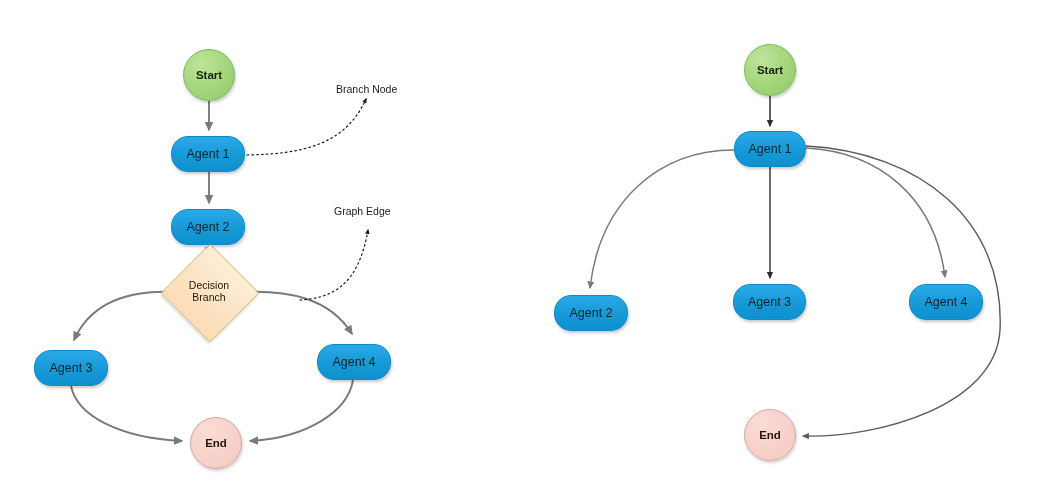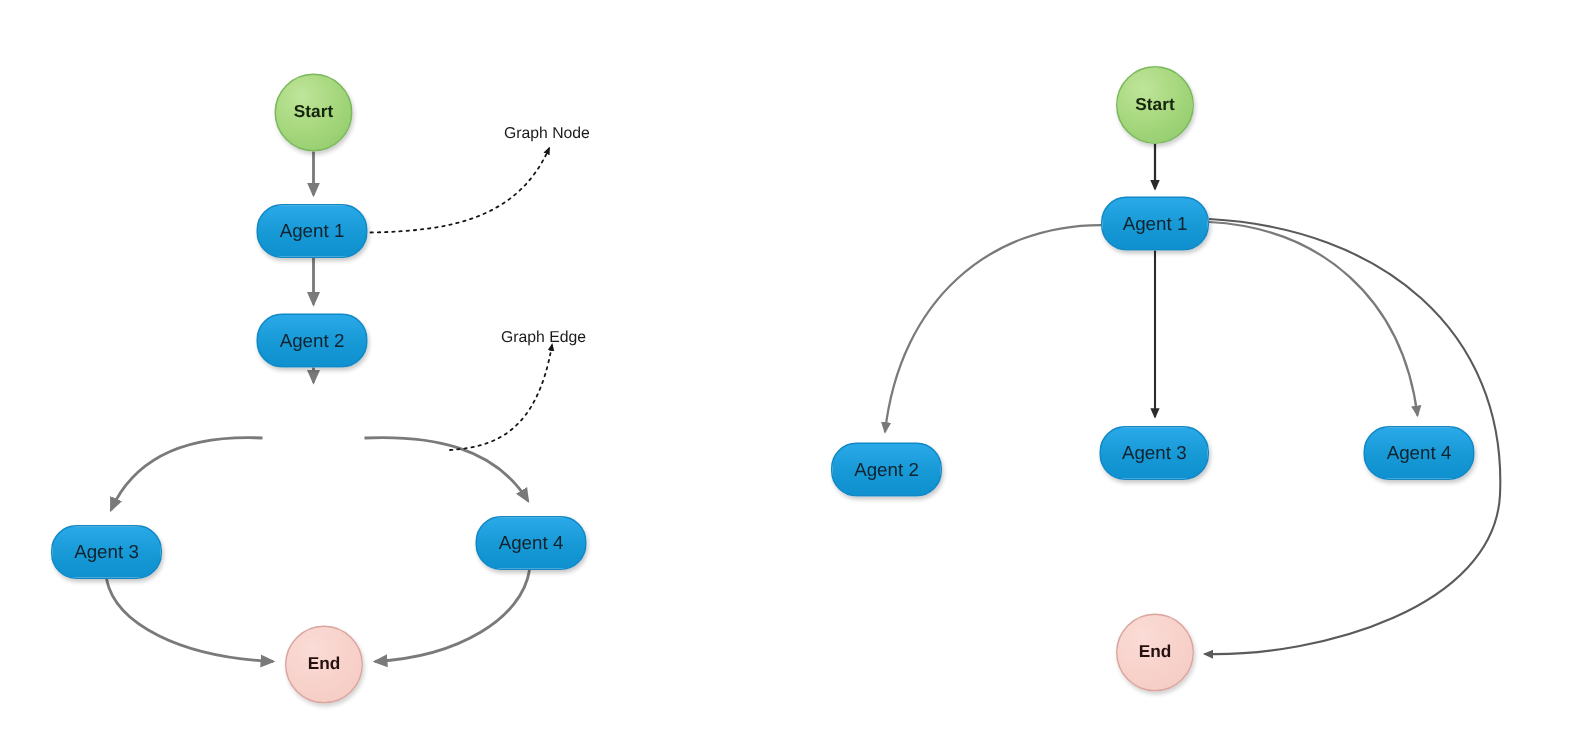--- a/index.html
+++ b/index.html
@@ -164,38 +164,43 @@
   </div>
 
   <div class="node process" style="left:171px; top:136px; width:74px; height:36px;">
     <span class="node-label">Agent 1</span>
   </div>
 
   <div class="node process" style="left:171px; top:209px; width:74px; height:36px;">
     <span class="node-label">Agent 2</span>
   </div>
 
+  <div class="node decision" style="left:175px; top:258px; width:68px; height:68px;">
+    <span class="diamond-shape"></span>
+    <span class="node-label diamond-text">Decision
+Branch</span>
+  </div>
 
   <div class="node process" style="left:34px; top:350px; width:74px; height:36px;">
     <span class="node-label">Agent 3</span>
   </div>
 
   <div class="node process" style="left:317px; top:344px; width:74px; height:36px;">
     <span class="node-label">Agent 4</span>
   </div>
 
   <div class="node end" style="left:190px; top:417px; width:52px; height:52px;">
     <span class="node-label">End</span>
   </div>
 
   <div class="annotation" style="left:336px; top:83px;">
-    <span>Graph Node</span>
-  </div>
-
-  <div class="annotation" style="left:334px; top:219px;">
+    <span>Branch Node</span>
+  </div>
+
+  <div class="annotation" style="left:334px; top:205px;">
     <span>Graph Edge</span>
   </div>
 
   <div class="node start" style="left:744px; top:44px; width:52px; height:52px;">
     <span class="node-label">Start</span>
   </div>
 
   <div class="node process" style="left:734px; top:131px; width:72px; height:36px;">
     <span class="node-label">Agent 1</span>
   </div>

